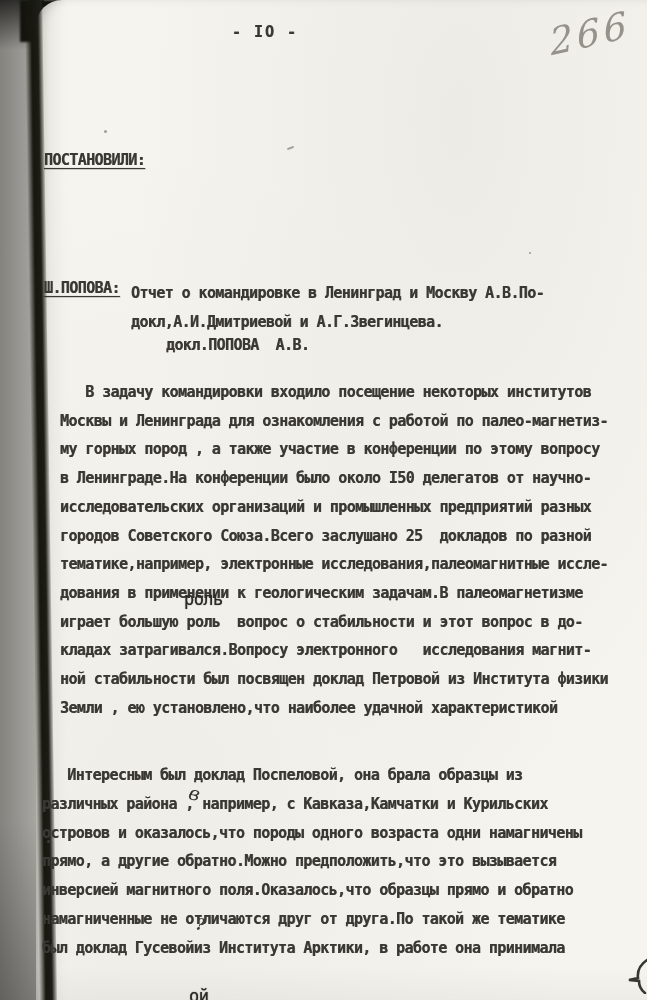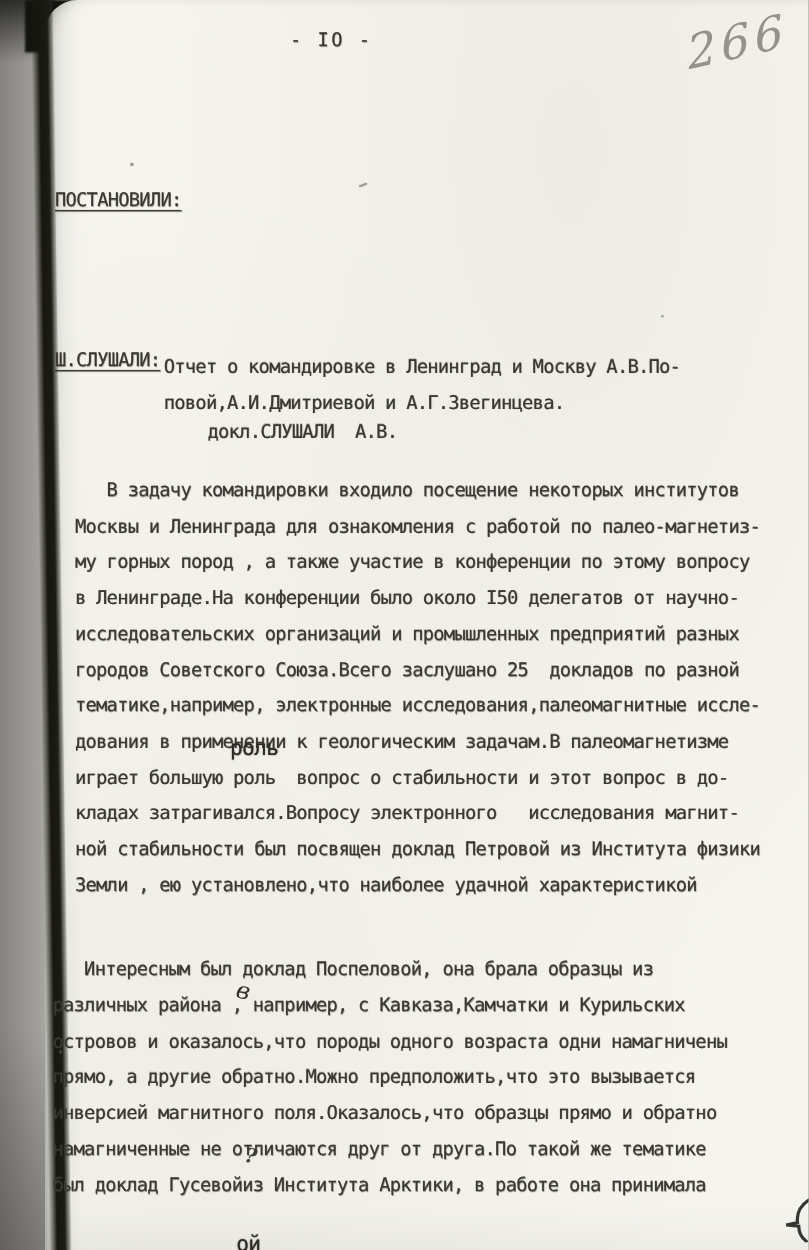--- a/index.html
+++ b/index.html
@@ -35,20 +35,21 @@
   .page-edge{
     position:absolute;left:25px;top:-6px;width:17px;height:1012px;
     background:linear-gradient(90deg, rgba(40,40,36,.1), #17170f 35%, #1c1c16 72%, rgba(70,70,62,.25));
     transform:rotate(-0.85deg);transform-origin:top center;filter:blur(.4px);
   }
   .content{position:absolute;inset:0;}
   .typed{
     position:absolute;white-space:pre;font-size:15px;letter-spacing:-0.6px;
     color:#3a3833;
     text-shadow:0.4px 0.4px 0.6px rgba(56,54,48,.55), -0.2px -0.2px 0.4px rgba(56,54,48,.28);
+    font-weight:bold;
   }
   .u{text-decoration:underline;text-underline-offset:3px;text-decoration-thickness:1.4px;}
   .hand{position:absolute;font-family:"DejaVu Serif", serif;font-style:italic;}
   .hw-number{left:549px;top:12px;font-size:37px;color:#95928c;letter-spacing:4px;
     transform:rotate(-13deg) skewX(-8deg);}
   .q-mark{left:196px;top:915px;font-size:16px;color:#3f3d38;transform:rotate(10deg);font-weight:bold;}
   .ins-letter{left:189px;top:782px;font-size:19px;color:#34322d;transform:rotate(14deg);}
   .overstrike{
     position:absolute;white-space:pre;font-size:17px;letter-spacing:-0.6px;
     font-weight:normal;color:#2d2b26;text-shadow:0 0 1.1px rgba(40,38,33,.9);
@@ -67,26 +68,26 @@
 
   <div class="content">
 
     <div class="typed" style="left:205px;top:23px;width:120px;text-align:center;letter-spacing:2px;">- IO -</div>
 
     <div class="hand hw-number">266</div>
 
 
     <div class="typed u" style="left:44px;top:151px;text-align:right;">ПОСТАНОВИЛИ:</div>
 
-    <div class="typed u" style="left:44px;top:279px;">Ш.СЛУШАЛИ:</div>
+    <div class="typed u" style="left:44px;top:279px;">Ш.ПОПОВА:</div>
 
     <div class="typed" style="left:131px;top:279px;line-height:28.5px;">Отчет о командировке в Ленинград и Москву А.В.По-
-повой,А.И.Дмитриевой и А.Г.Звегинцева.</div>
+докл,А.И.Дмитриевой и А.Г.Звегинцева.</div>
 
-    <div class="typed" style="left:166px;top:336px;">докл.СЛУШАЛИ  А.В.</div>
+    <div class="typed" style="left:166px;top:336px;">докл.ПОПОВА  А.В.</div>
 
     <div class="typed" style="left:60px;top:378px;line-height:28.7px;">   В задачу командировки входило посещение некоторых институтов
 Москвы и Ленинграда для ознакомления с работой по палео-магнетиз-
 му горных пород , а также участие в конференции по этому вопросу
 в Ленинграде.На конференции было около I50 делегатов от научно-
 исследовательских организаций и промышленных предприятий разных
 городов Советского Союза.Всего заслушано 25  докладов по разной
 тематике,например, электронные исследования,палеомагнитные иссле-
 дования в применении к геологическим задачам.В палеомагнетизме
 играет большую роль  вопрос о стабильности и этот вопрос в до-

